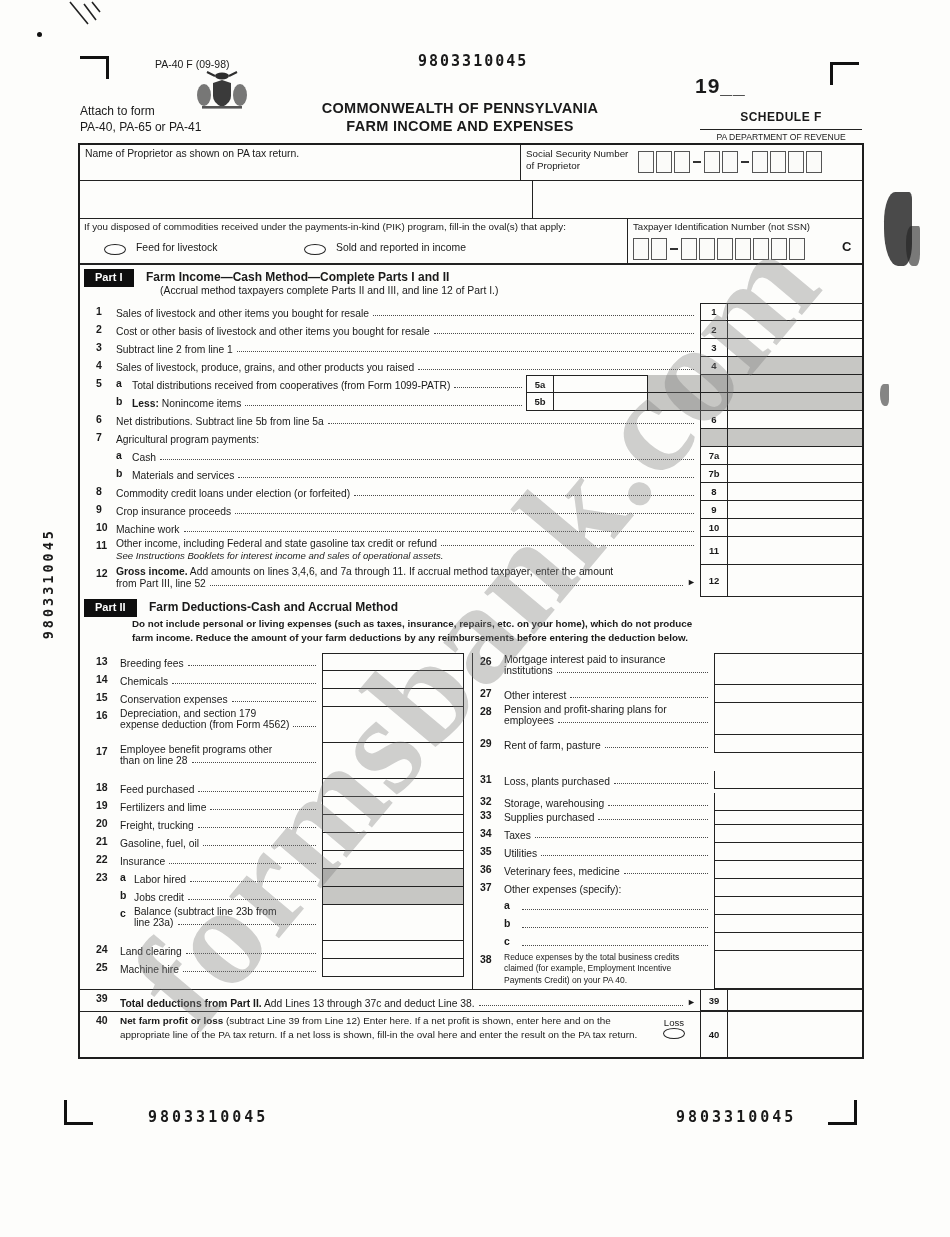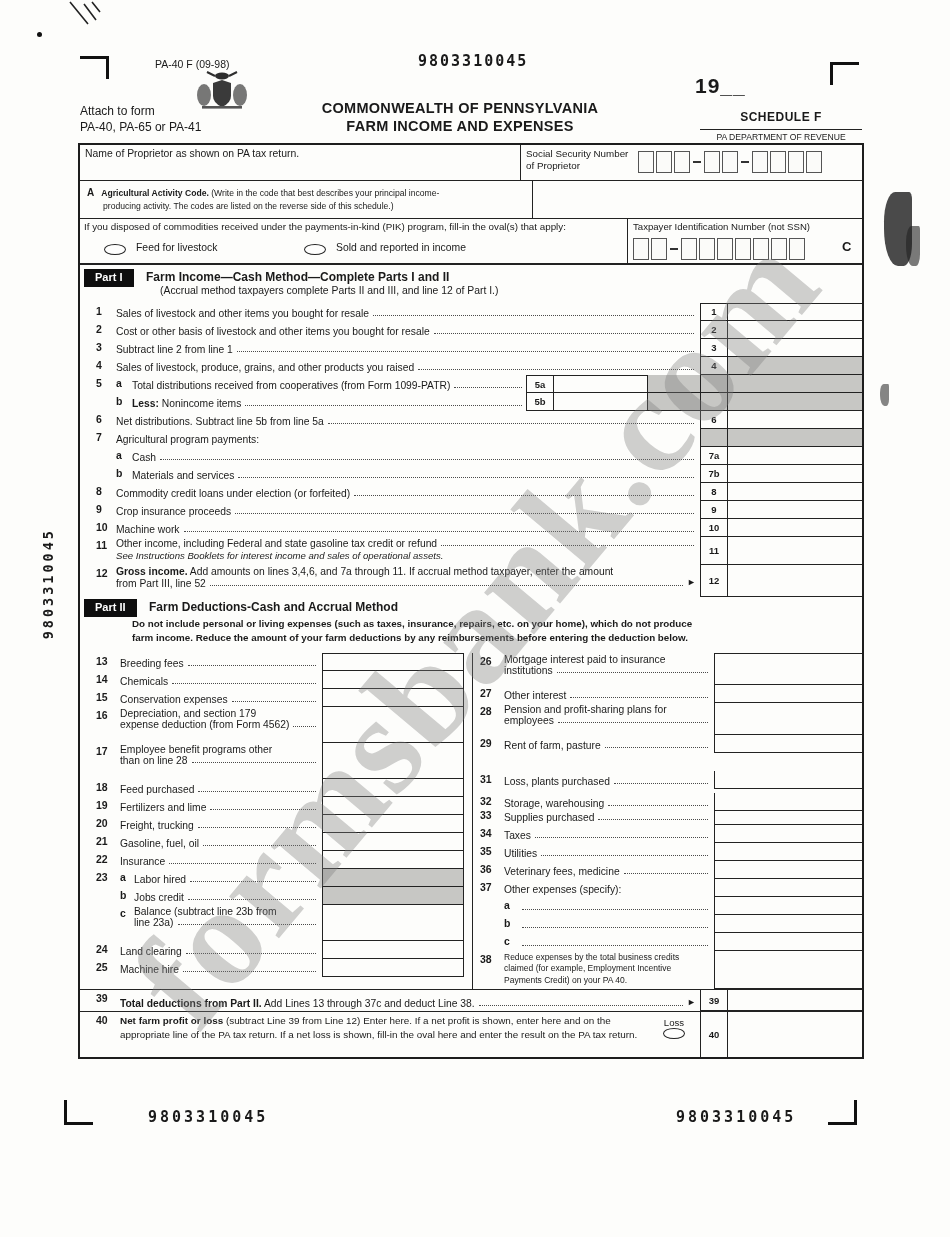--- a/index.html
+++ b/index.html
@@ -171,25 +171,20 @@
           <span class="cb"></span>
         <span class="dsh"></span>
         <span class="cb"></span>
           <span class="cb"></span>
           <span class="cb"></span>
           <span class="cb"></span>
       </div>
     </div>
 
     <div class="r-ab">
-      <div class="abA">
-        <span class="abnum">A</span><span class="abbold">Agricultural Activity Code.</span>
-        <span>(Write in the code that best describes your principal income-</span><br>
-        <span style="margin-left:16px;">producing activity. The codes are listed on the reverse side of this schedule.)</span>
-      </div>
       <div class="vdiv" style="left:452px;"></div>
     </div>
 
     <div class="r-pik">
       <div class="piktext">If you disposed of commodities received under the payments-in-kind (PIK) program, fill-in the oval(s) that apply:</div>
       <span class="oval pik1o"></span>
       <span class="pik1l">Feed for livestock</span>
       <span class="oval pik2o"></span>
       <span class="pik2l">Sold and reported in income</span>
       <div class="tinarea">

